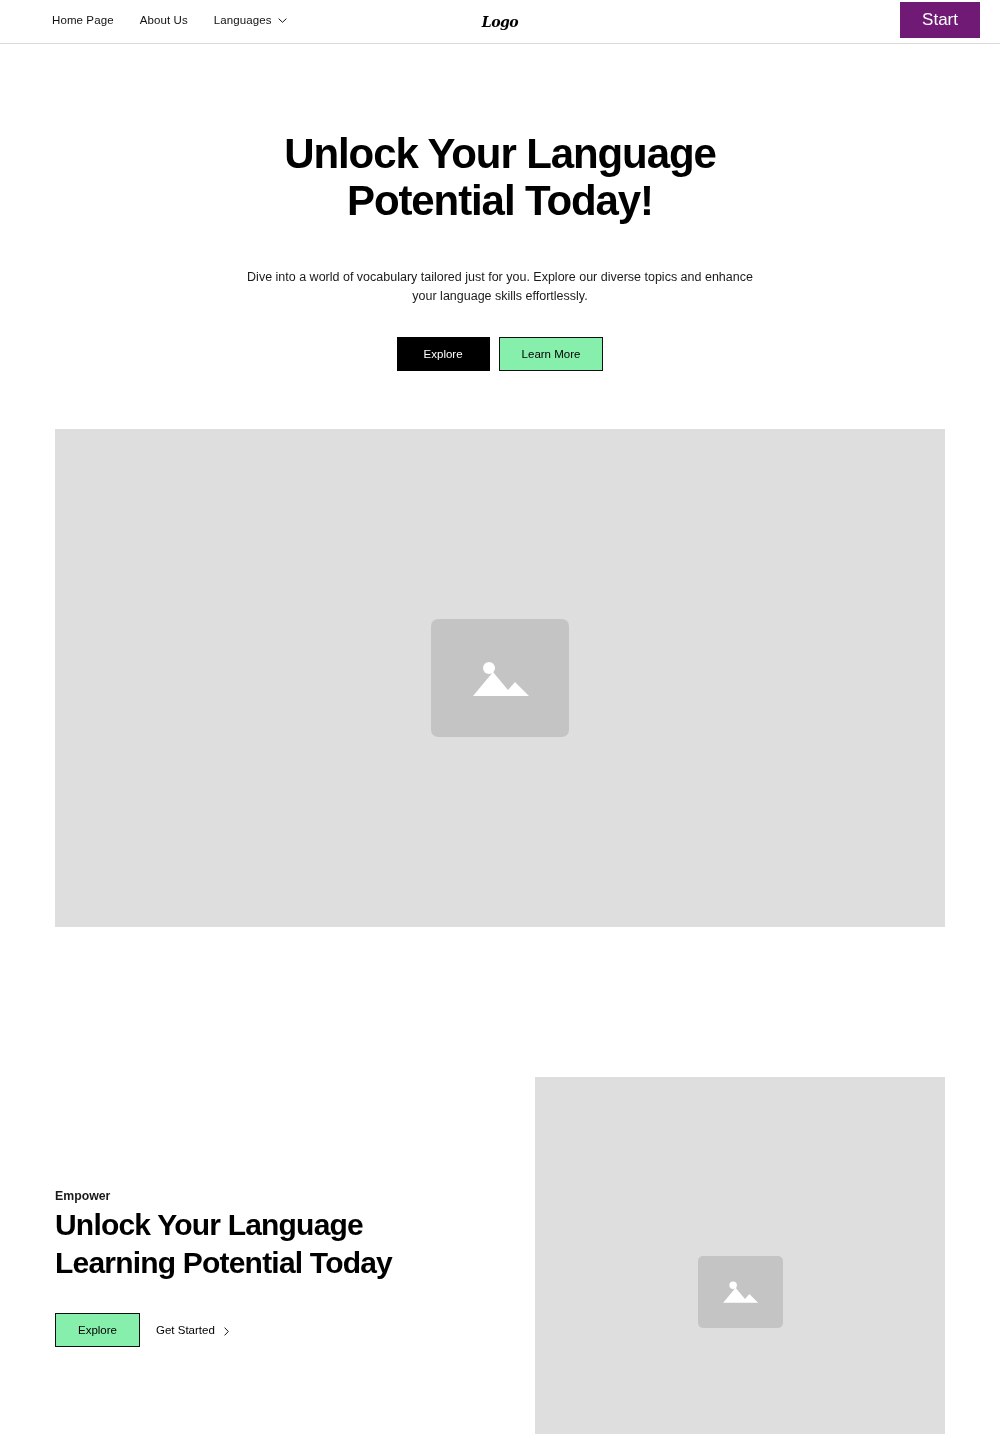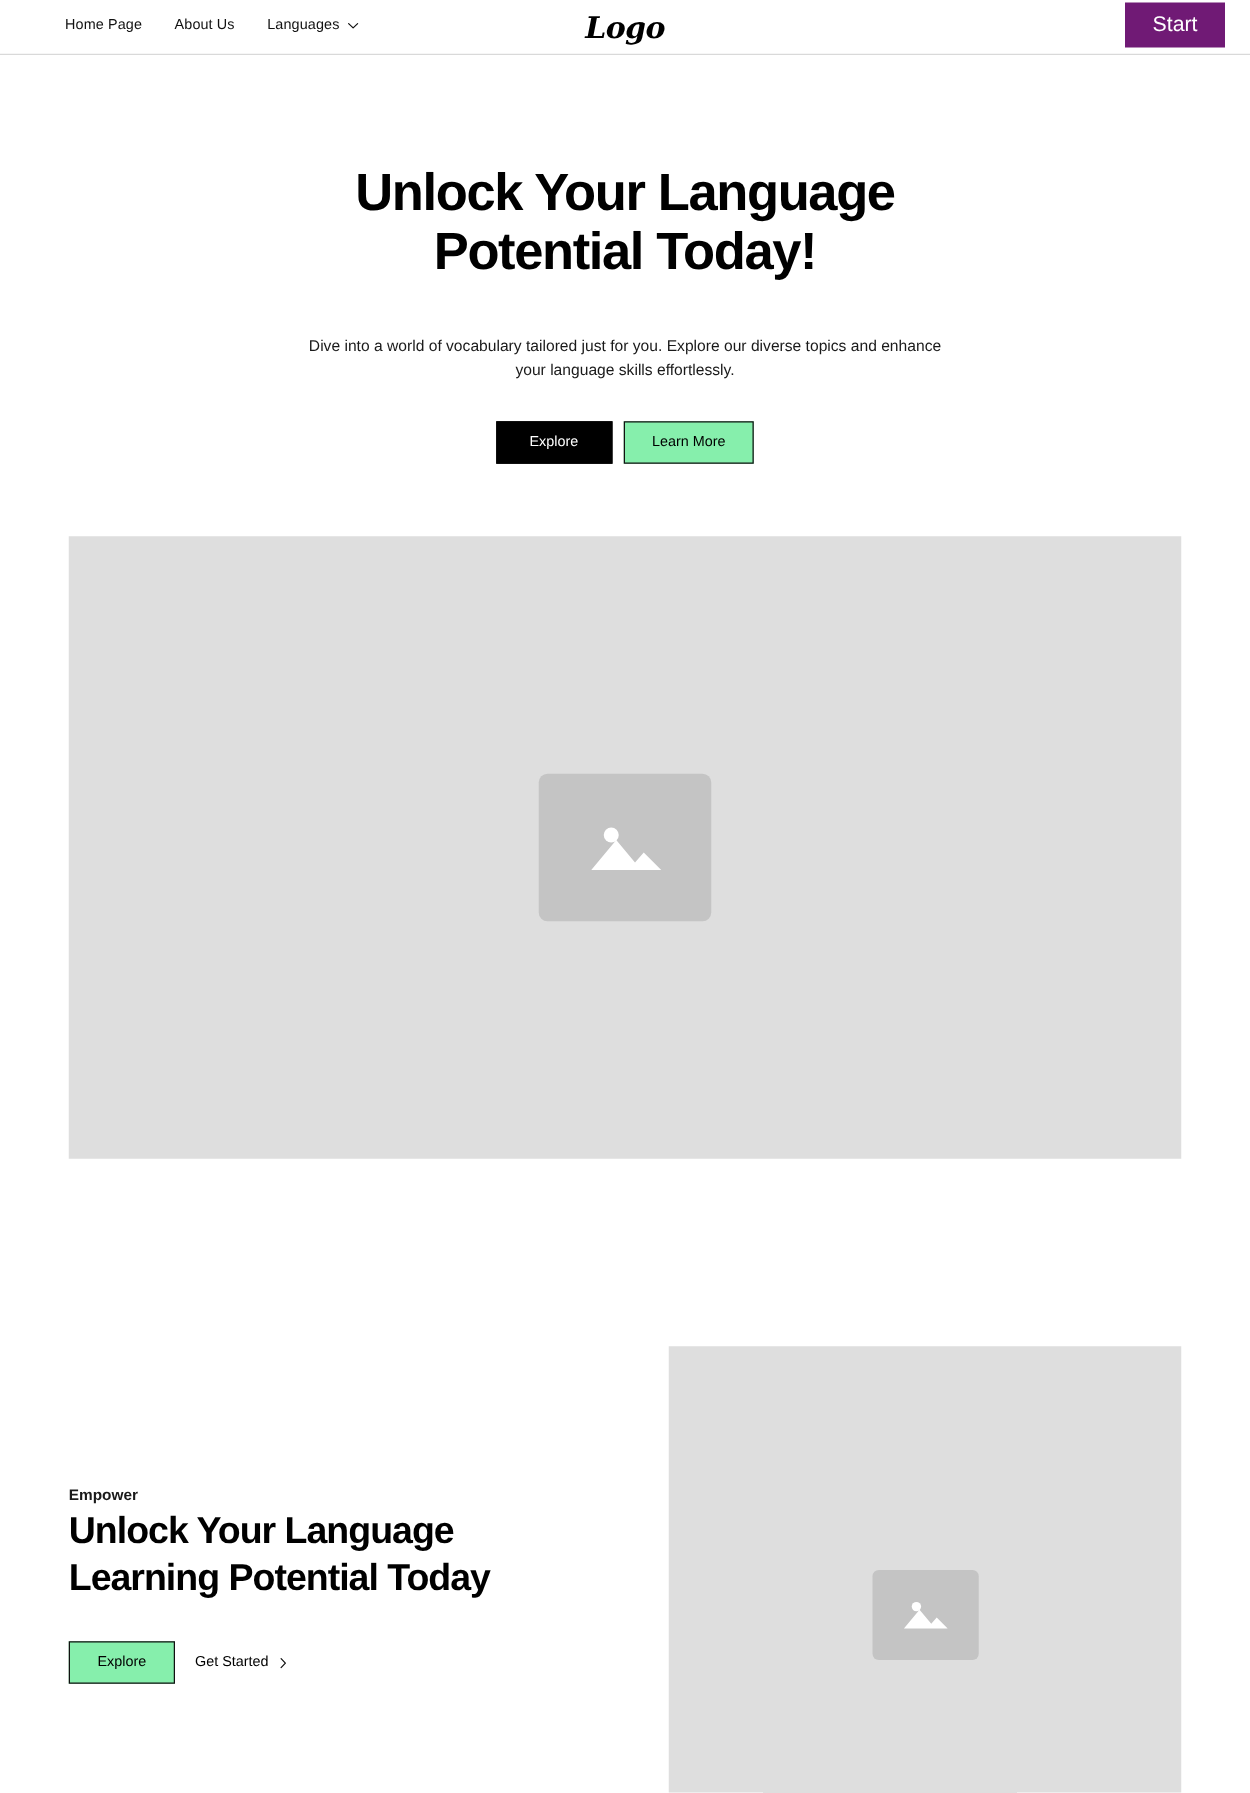--- a/index.html
+++ b/index.html
@@ -54,21 +54,21 @@
   .chev svg { display: block; }
 
   .logo {
     position: absolute;
     left: 50%;
     top: 50%;
     transform: translate(-50%, -50%);
     font-family: "DejaVu Serif", serif;
     font-style: italic;
     font-weight: 700;
-    font-size: 24px;
+    font-size: 14px;
     letter-spacing: -0.5px;
     color: #000;
   }
 
   .start-btn {
     margin-left: auto;
     background: #701a75;
     color: #ffffff;
     font-size: 17px;
     border: none;

